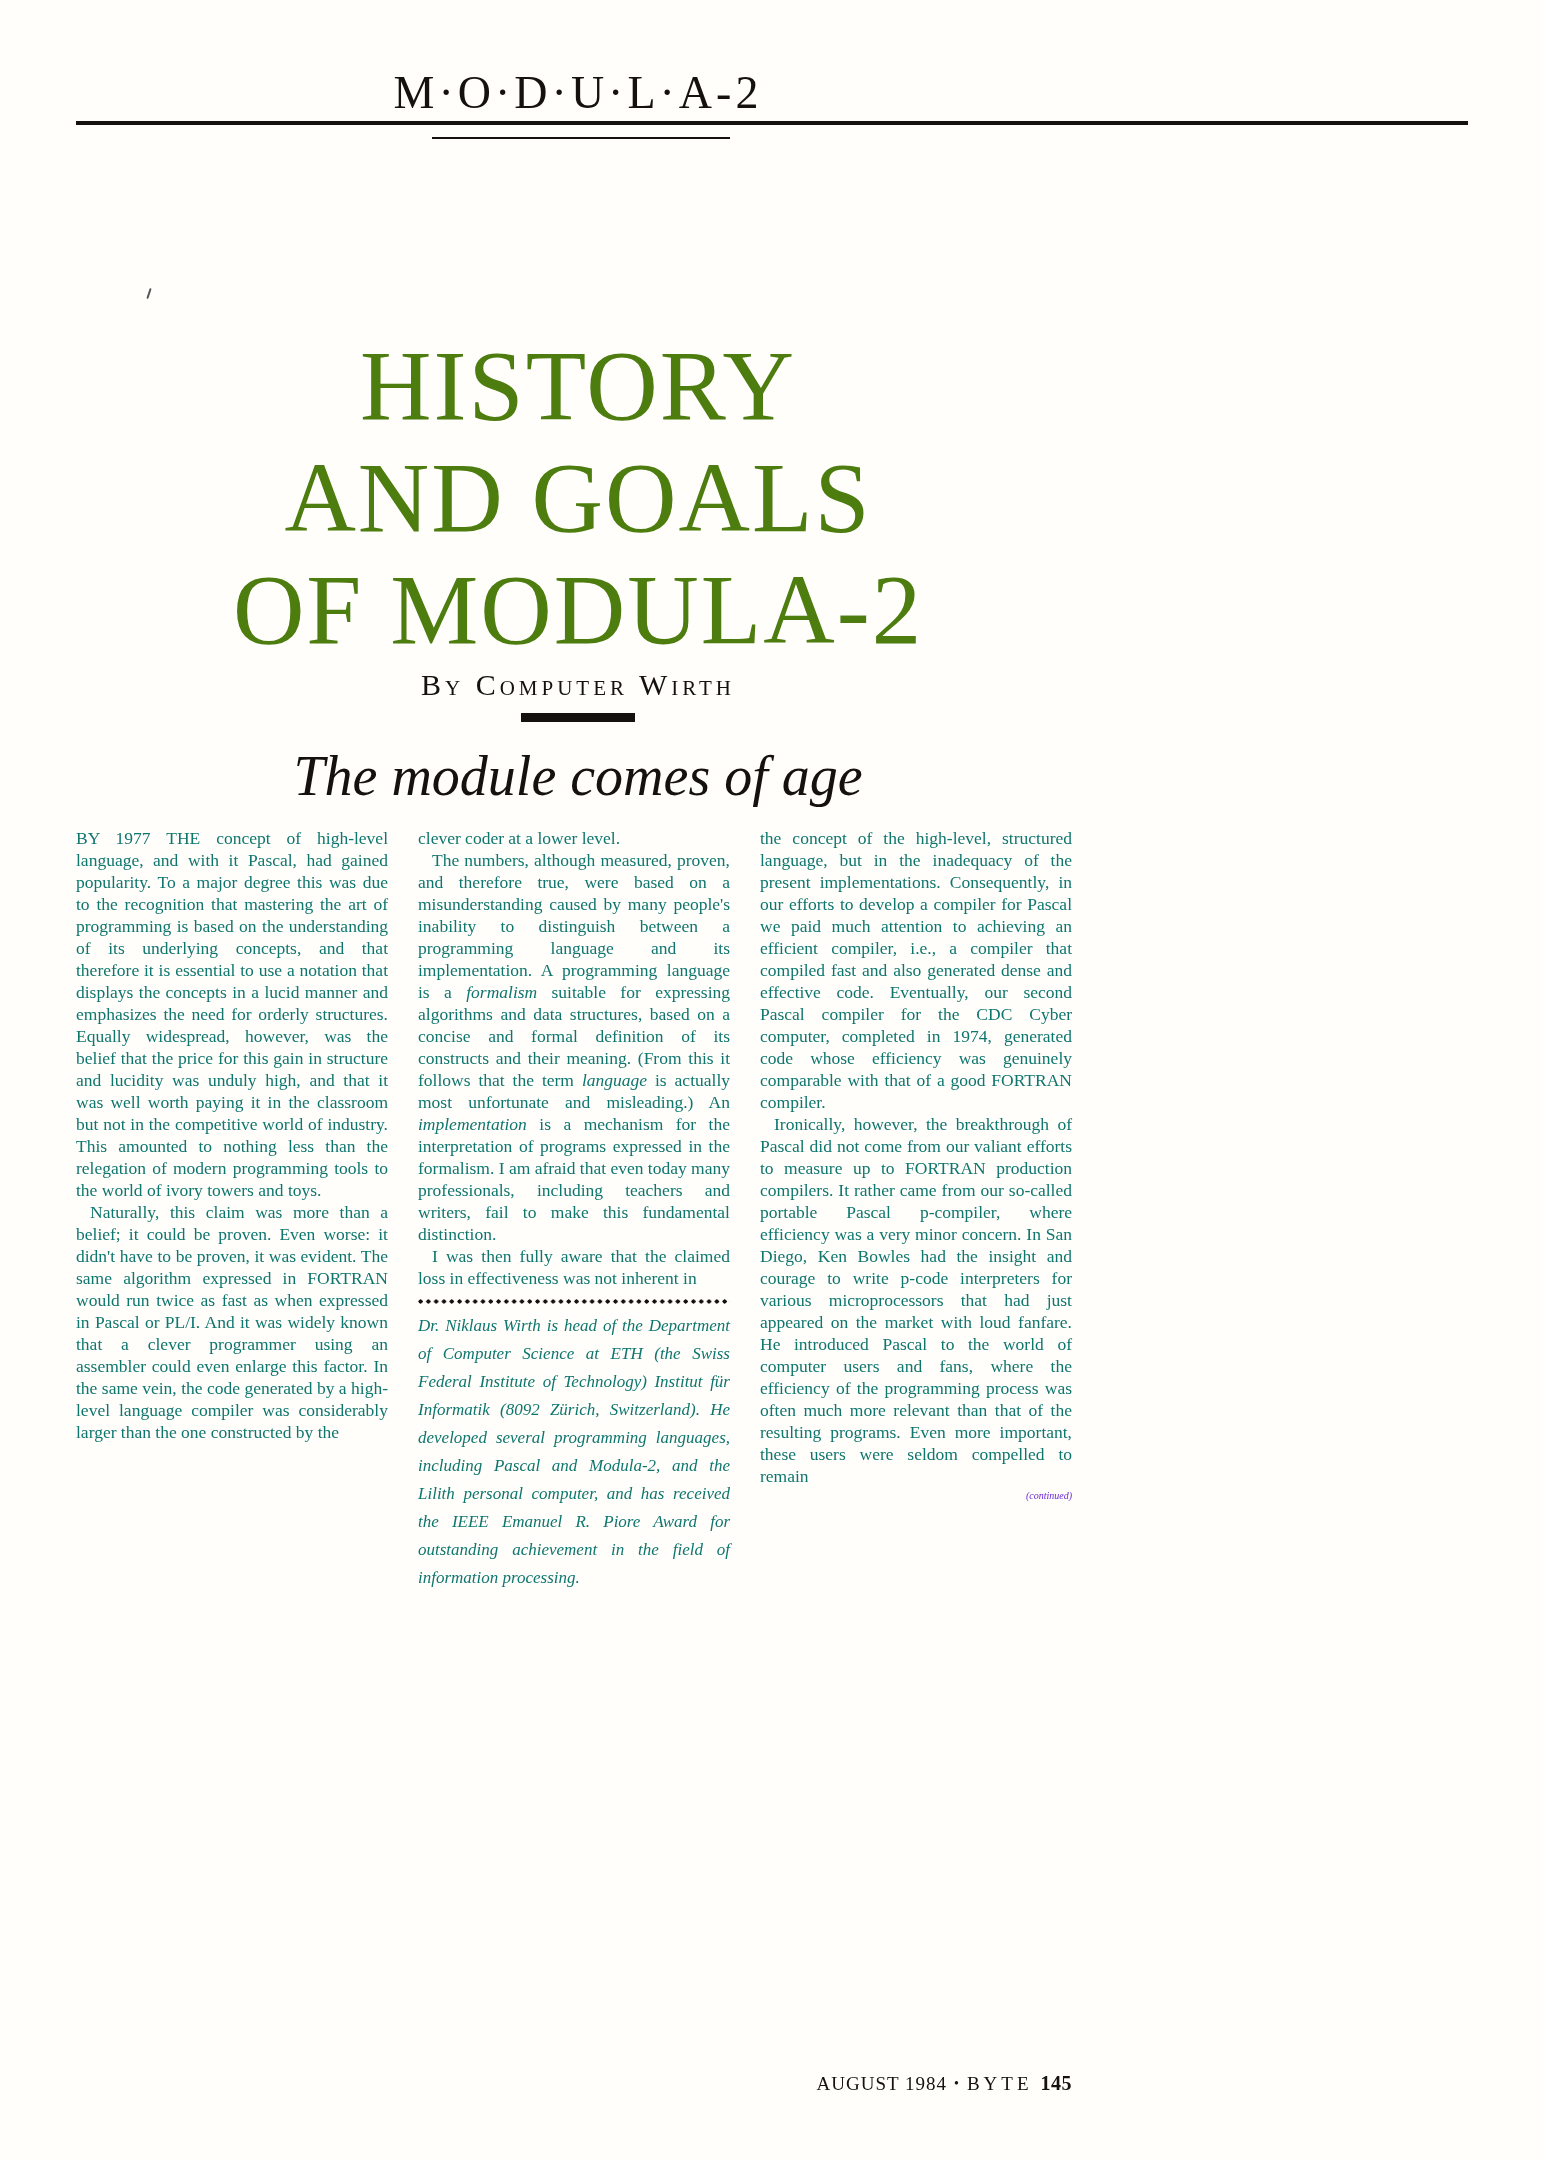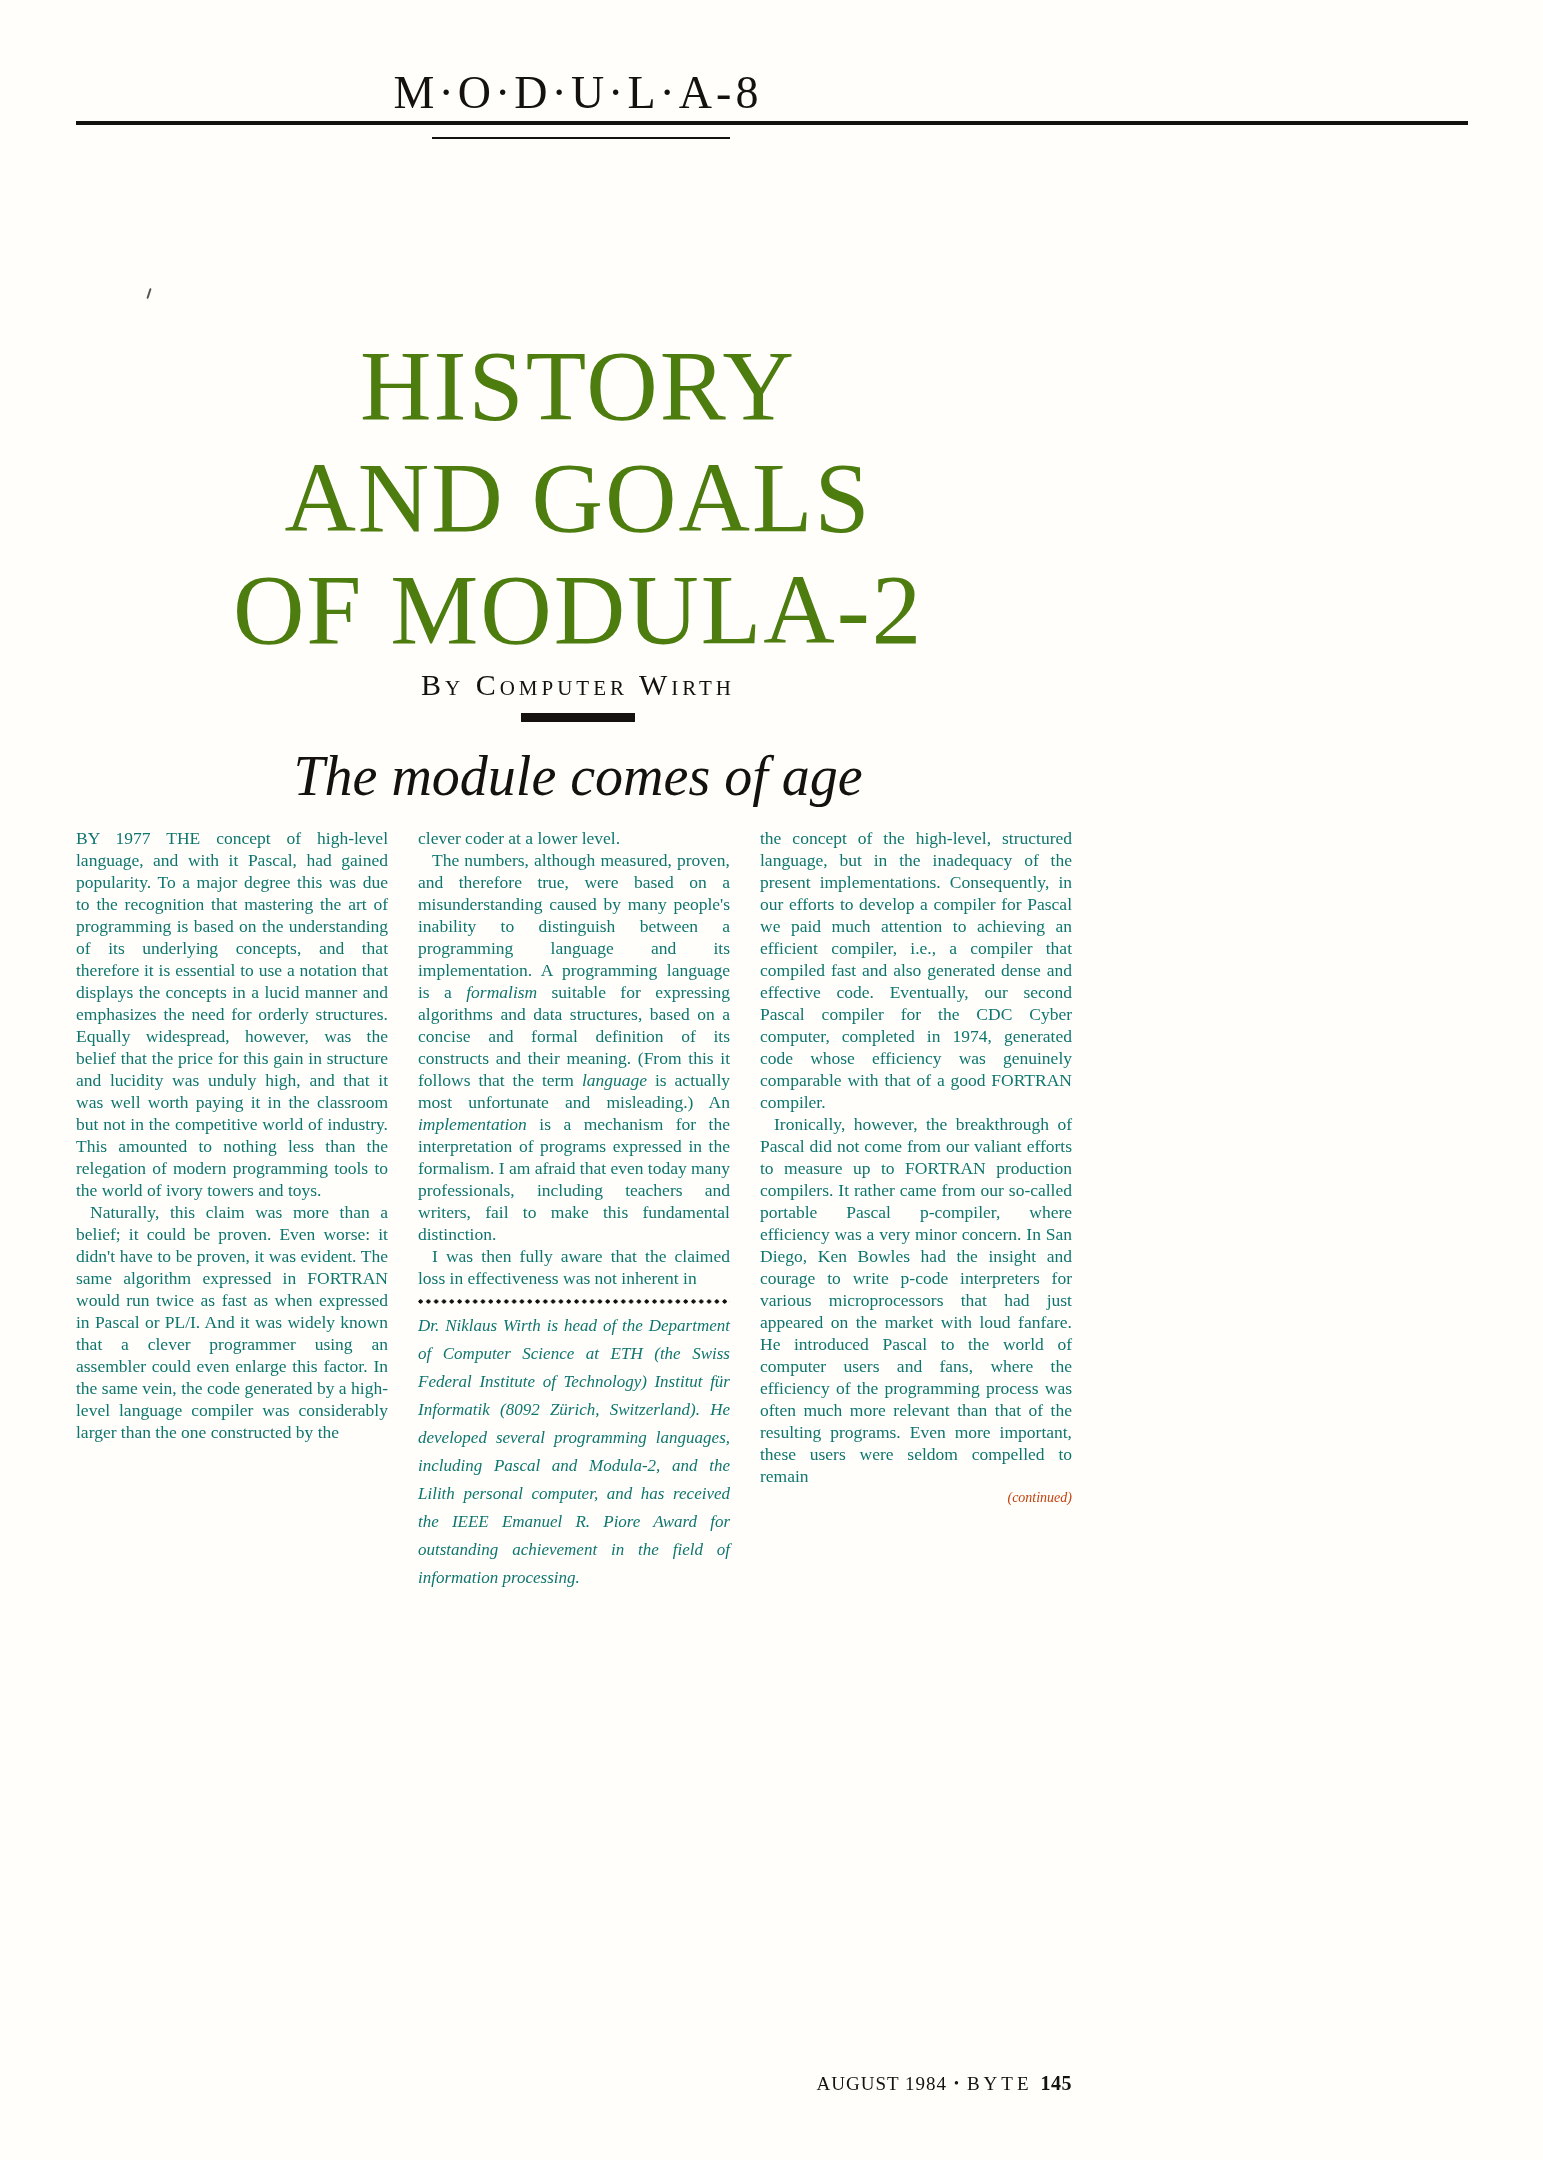--- a/index.html
+++ b/index.html
@@ -100,23 +100,23 @@
     height: 5px;
     margin: 10px 0 8px 0;
     background-image: radial-gradient(circle at 2.5px 2.5px, #14110e 1.9px, transparent 2.3px);
     background-size: 7.8px 5px;
     background-repeat: repeat-x;
   }
   .bio { font-size: 17px; line-height: 28px; }
   .continued {
     text-align: right;
     font-style: italic;
-    font-size: 14px;
+    font-size: 10px;
     margin-top: 3px;
-    color: #c2410c;
+    color: #6d28d9;
   }
 
   
   .footer {
     position: absolute;
     top: 2072px; left: 76px; width: 996px;
     text-align: right;
     font-size: 19px;
     letter-spacing: 1px;
     color: #14110e;
@@ -125,21 +125,21 @@
   .footer .sep { margin: 0 7px; font-size: 14px; vertical-align: 2px; }
   .footer .mag { letter-spacing: 4px; }
   .footer .pagenum { font-weight: bold; margin-left: 8px; font-size: 20px; letter-spacing: 0.5px; }
 </style>
 </head>
 <body>
 
 <div class="page">
 
   <header>
-    <div class="masthead-title">M·O·D·U·L·A-8</div>
+    <div class="masthead-title">M·O·D·U·L·A-2</div>
     <div class="rule-long"></div>
     <div class="rule-short"></div>
   </header>
 
   <div class="stray-mark"></div>
 
   <section>
     <h1 class="title">
       <span class="title-line">HISTORY</span>
       <span class="title-line">AND GOALS</span>

